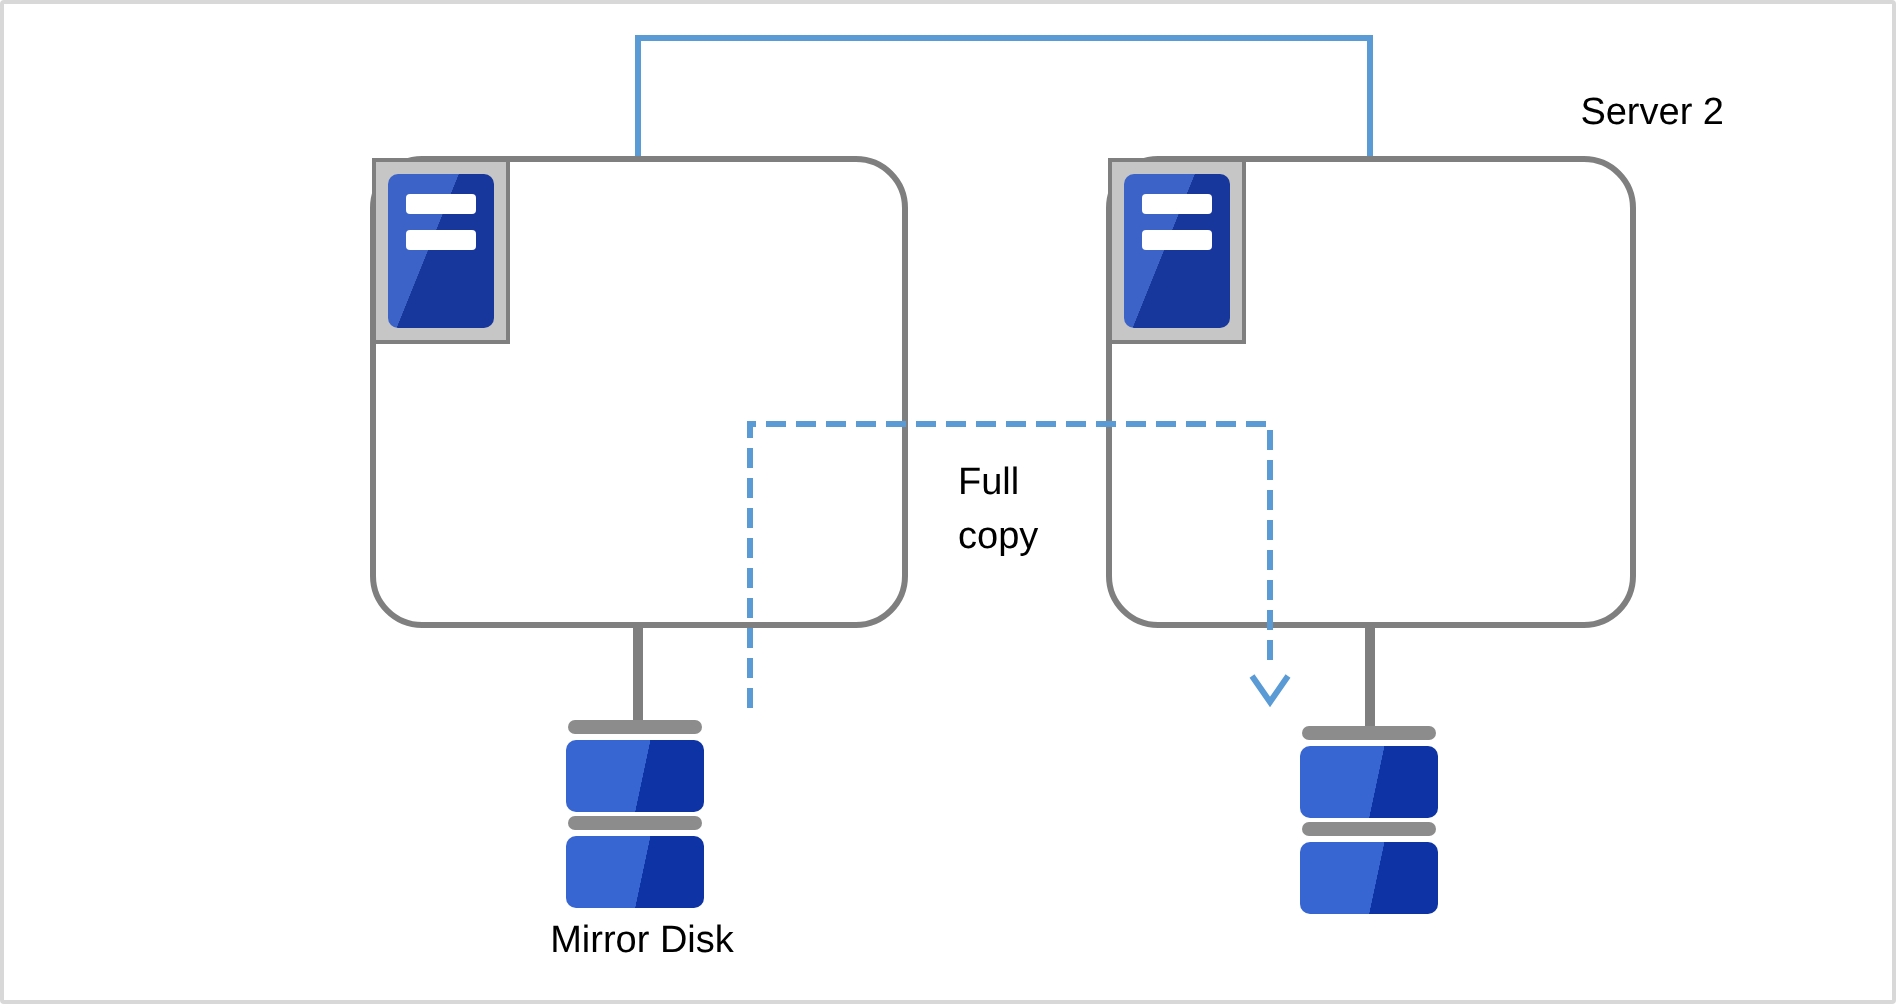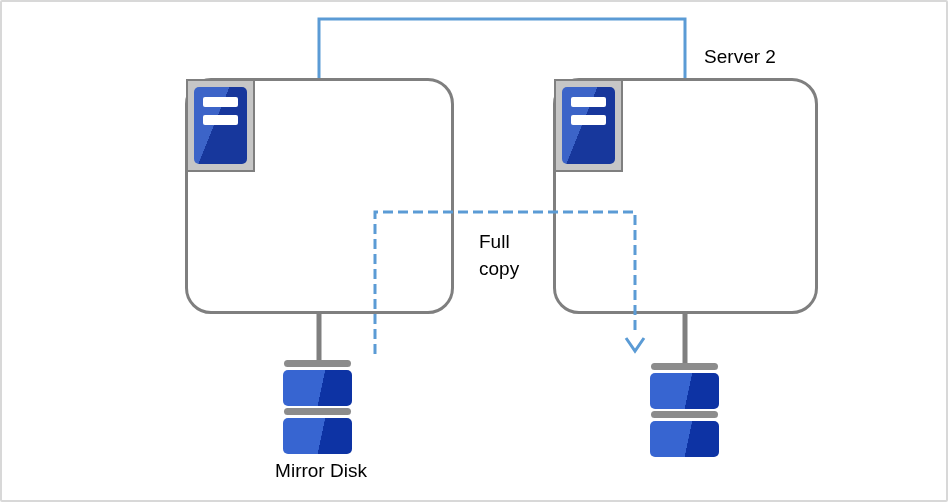--- a/index.html
+++ b/index.html
@@ -89,21 +89,21 @@
   }
 
   .label {
     position: absolute;
     font-size: 19px;
     line-height: 22px;
     color: var(--text-color, #000);
     white-space: pre-line;
   }
   .label.server1 { left: 317px; top: 44px; width: 140px; text-align: center; }
-  .label.server2 { left: 668px; top: 44px; width: 140px; text-align: center; }
+  .label.server2 { left: 720px; top: 44px; width: 140px; text-align: right; }
   .label.fullcopy { left: 477px; top: 226px; line-height: 27px; }
   .label.mirrordisk { left: 249px; top: 458px; width: 140px; text-align: center; }
 </style>
 </head>
 <body>
 
 <div class="canvas">
 
   <div class="server-box box1"></div>
   <div class="server-box box2"></div>

